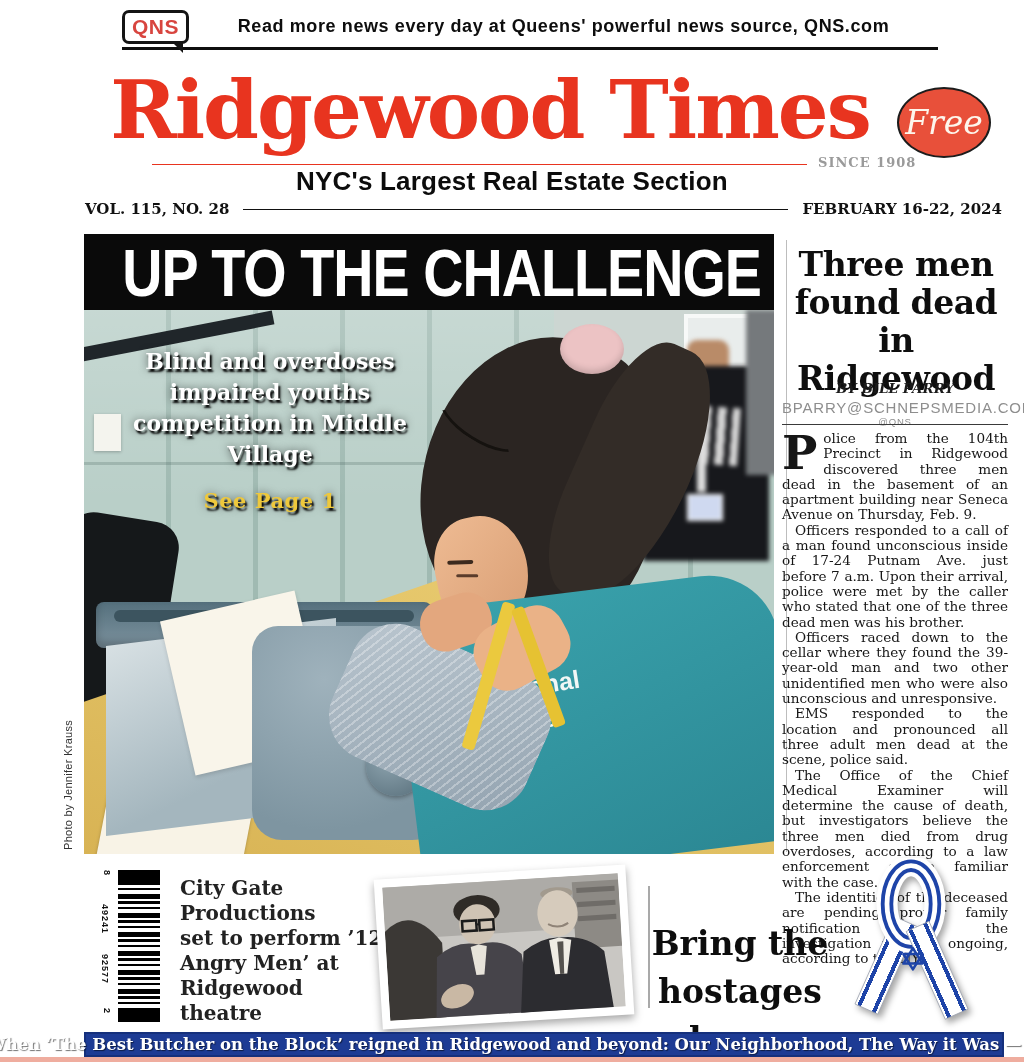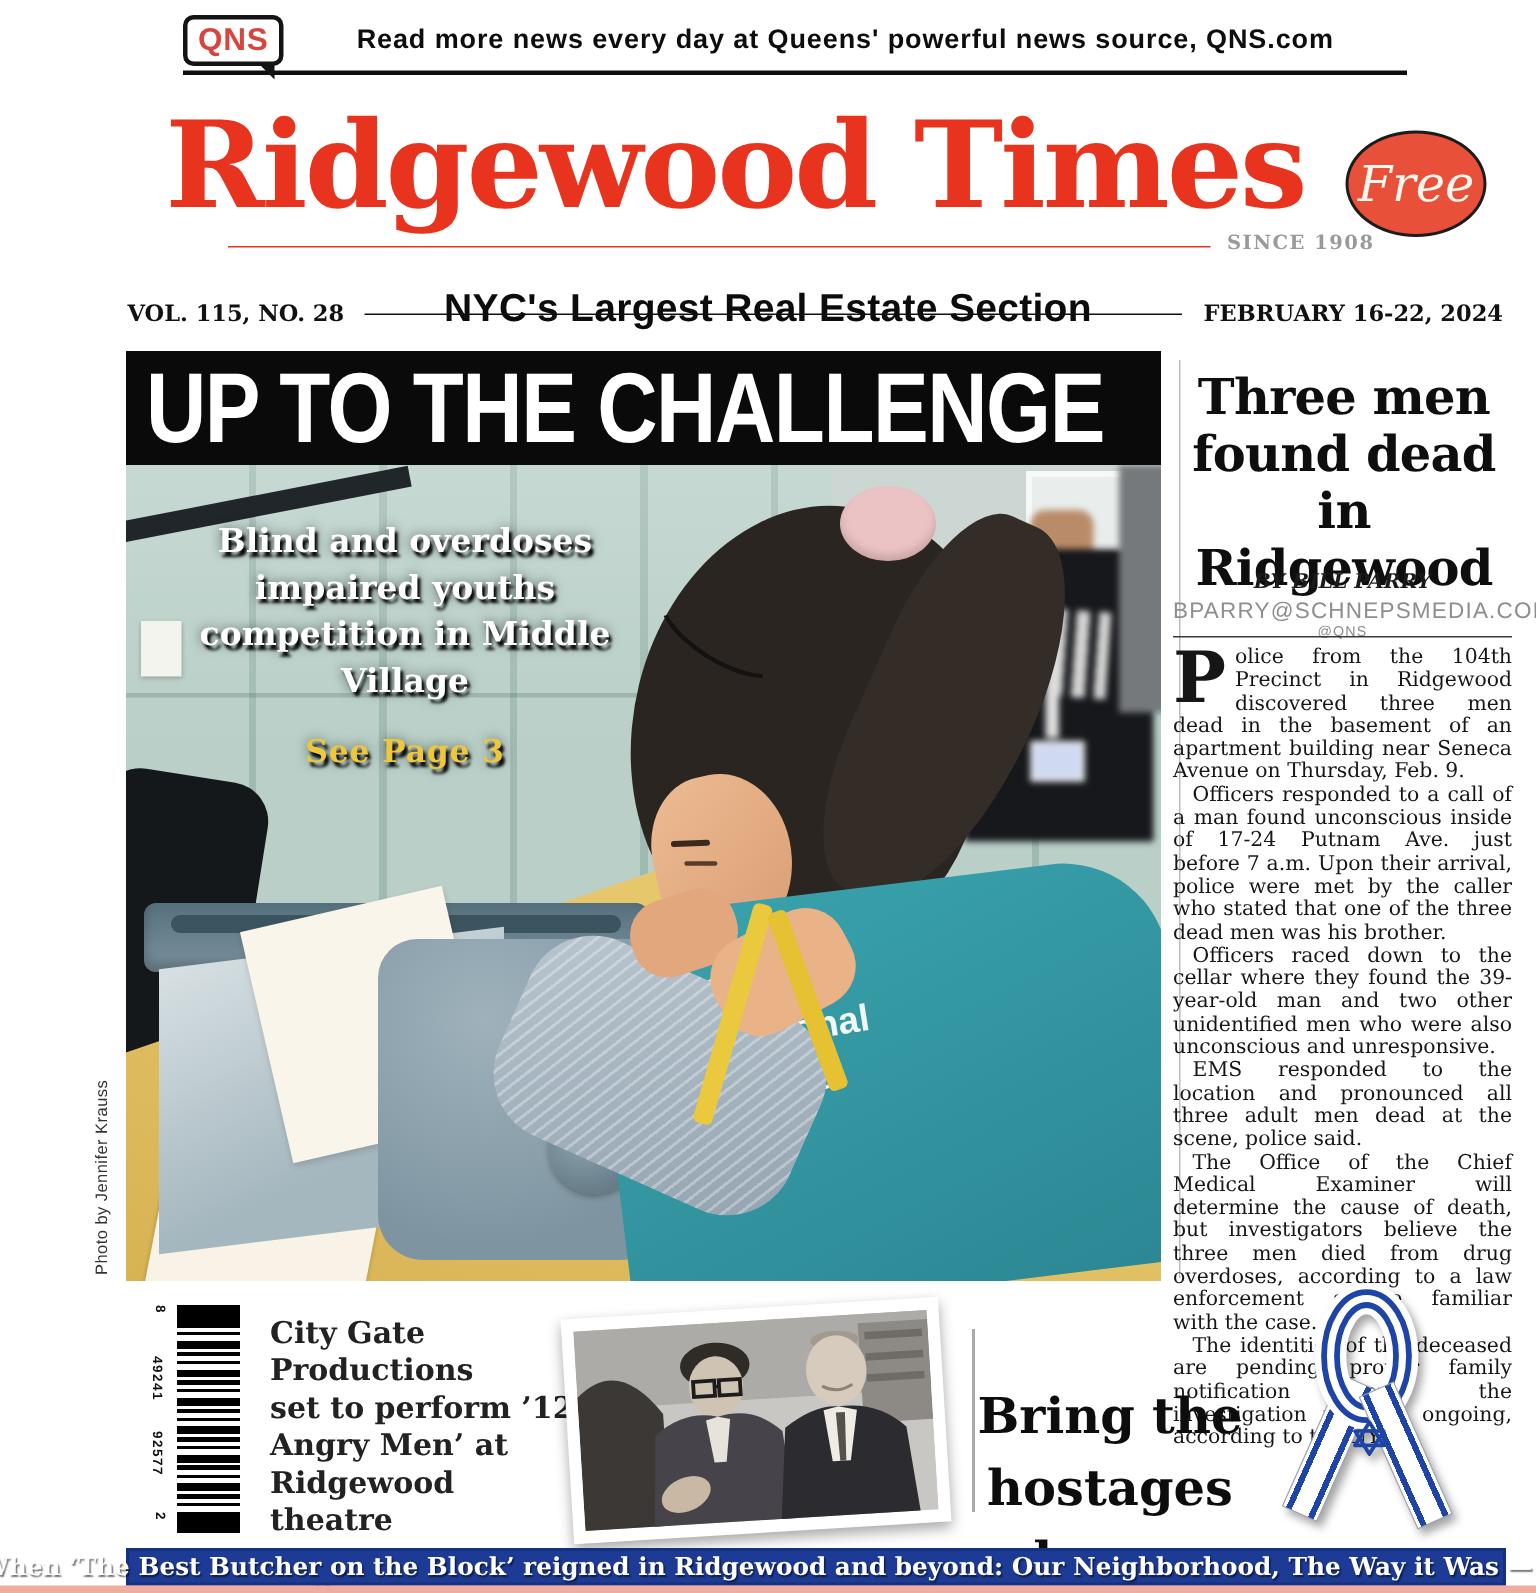--- a/index.html
+++ b/index.html
@@ -20,28 +20,28 @@
   .masthead-title { position:absolute; left:100px; top:62px; width:780px; text-align:center;
               font-family:"DejaVu Serif", serif; font-weight:bold; font-size:80px; line-height:96px;
               color:#e8341f; letter-spacing:-2px; }
   .masthead-rule { position:absolute; left:152px; top:164px; width:655px; border-top:1.5px solid #e8341f; }
   .since { position:absolute; left:818px; top:155px; font-family:"DejaVu Serif", serif; font-weight:bold;
            font-size:13px; color:#9a9a9a; letter-spacing:1px; }
   .free-badge { position:absolute; left:897px; top:87px; width:94px; height:71px; background:#e8503a;
            border:2.5px solid #1c1c1c; border-radius:50%; display:flex; align-items:center; justify-content:center;
            color:#fdf6ec; font-family:"DejaVu Serif", serif; font-style:italic; font-size:33px; }
   .subtitle { position:absolute; left:0; top:166px; width:100%; text-align:center;
-           font-weight:bold; font-size:26px; color:#0c0c0c; letter-spacing:.2px;margin-top:24px; }
+           font-weight:bold; font-size:26px; color:#0c0c0c; letter-spacing:.2px; }
   .issue-row { position:absolute; left:85px; right:22px; top:200px; display:flex; align-items:center;
            font-family:"DejaVu Serif", serif; font-weight:bold; font-size:15px; color:#111; }
   .issue-line { flex:1; border-top:1.5px solid #111; margin:0 14px; }
 
   
   .photo-block { position:absolute; left:84px; top:234px; width:690px; height:620px; background:#000; }
-  .photo-banner { height:76px; background:#0a0a0a; display:flex; align-items:center; justify-content:flex-start; overflow:hidden; }
+  .photo-banner { height:76px; background:#0a0a0a; display:flex; align-items:center; justify-content:flex-end; overflow:hidden; }
   .photo-banner span { color:#fff; font-weight:bold; font-size:58px; letter-spacing:-1px; white-space:nowrap;
            transform:scale(.96,1.14); }
   .scene { position:absolute; left:0; top:76px; width:690px; height:544px; overflow:hidden; }
 
   .lockers { position:absolute; inset:0;
       background: linear-gradient(180deg, rgba(255,255,255,.20), rgba(255,255,255,0) 35%),
                   repeating-linear-gradient(90deg, #b9cfc8 0 82px, #a0bab2 82px 87px); }
   .locker-seam { position:absolute; left:0; right:0; top:152px; height:3px; background:rgba(60,88,80,.22); }
   .locker-tag { position:absolute; left:10px; top:104px; width:27px; height:37px; background:#f4f4ee;
       box-shadow:0 1px 3px rgba(0,0,0,.25); }
@@ -221,21 +221,21 @@
         <div>Braille</div>
       </div>
       <div class="sleeve"></div>
       <div class="hand1"></div>
       <div class="hand2"></div>
       <div class="lanyard1"></div>
       <div class="lanyard2"></div>
       <div class="deck">
         <div>Blind and overdoses impaired youths</div>
         <div>competition in Middle Village</div>
-        <div class="deck-page">See Page 3</div>
+        <div class="deck-page">See Page 1</div>
       </div>
     </div>
   </div>
   <div class="photo-credit">Photo by Jennifer Krauss</div>
 
   <div class="col-divider"></div>
   <div class="side-headline">
     <div>Three men</div>
     <div>found dead</div>
     <div>in Ridgewood</div>

